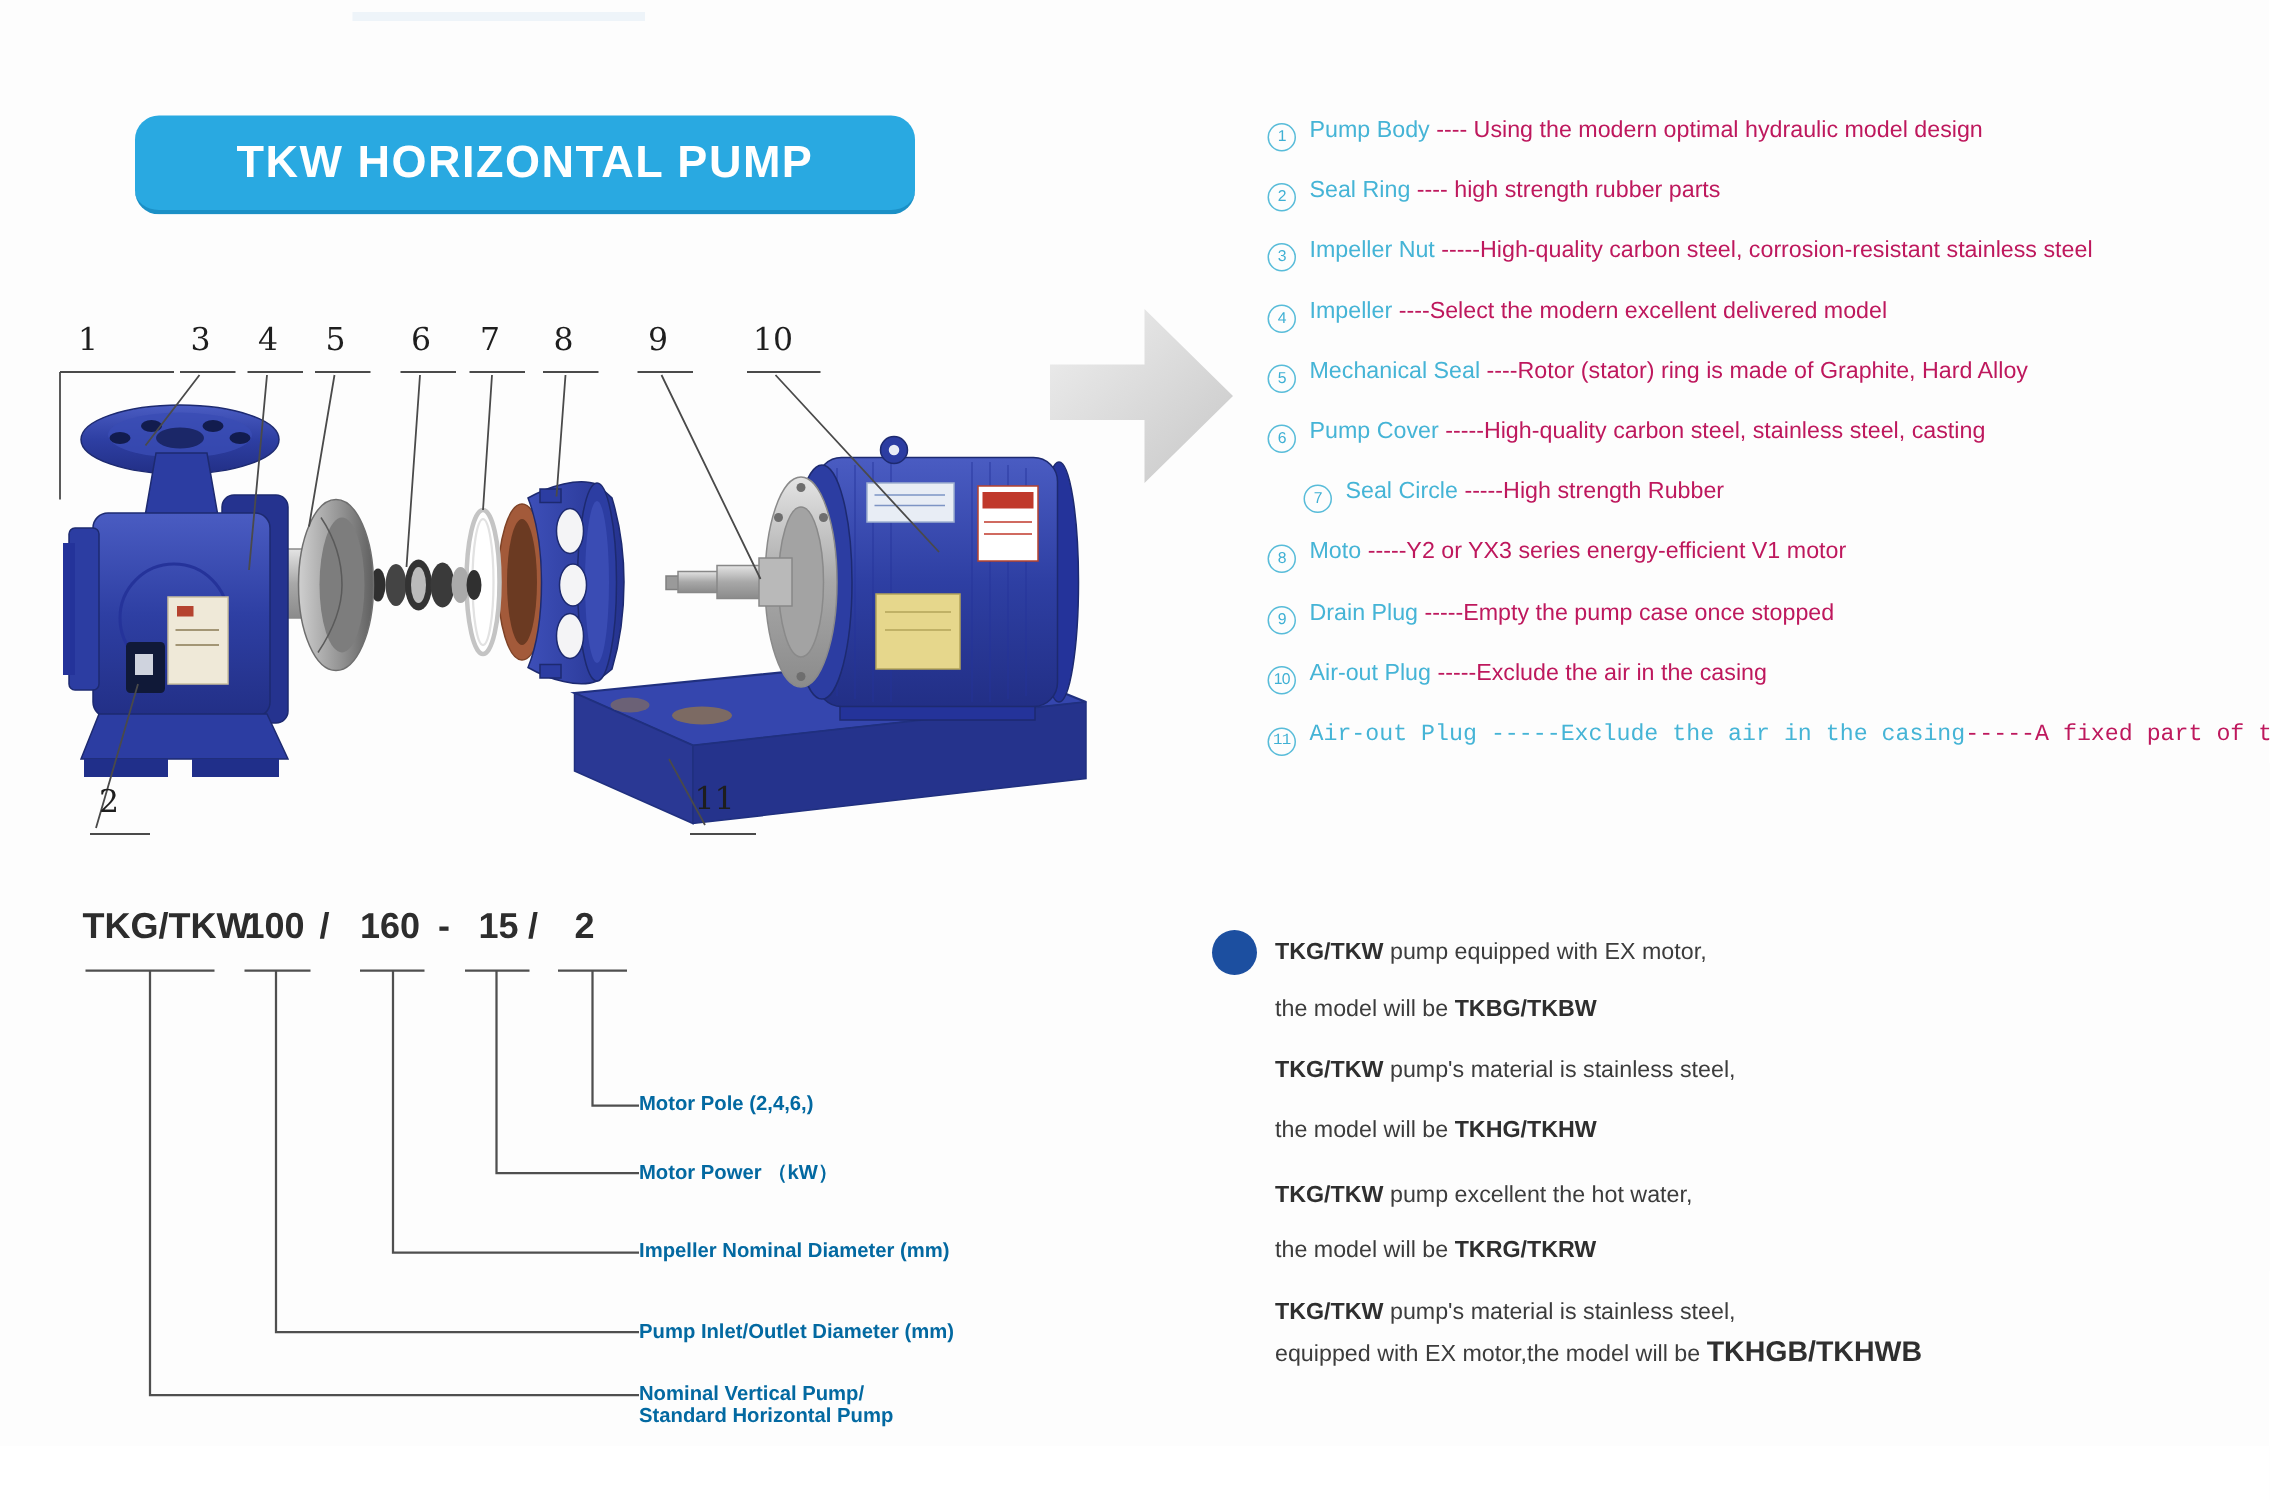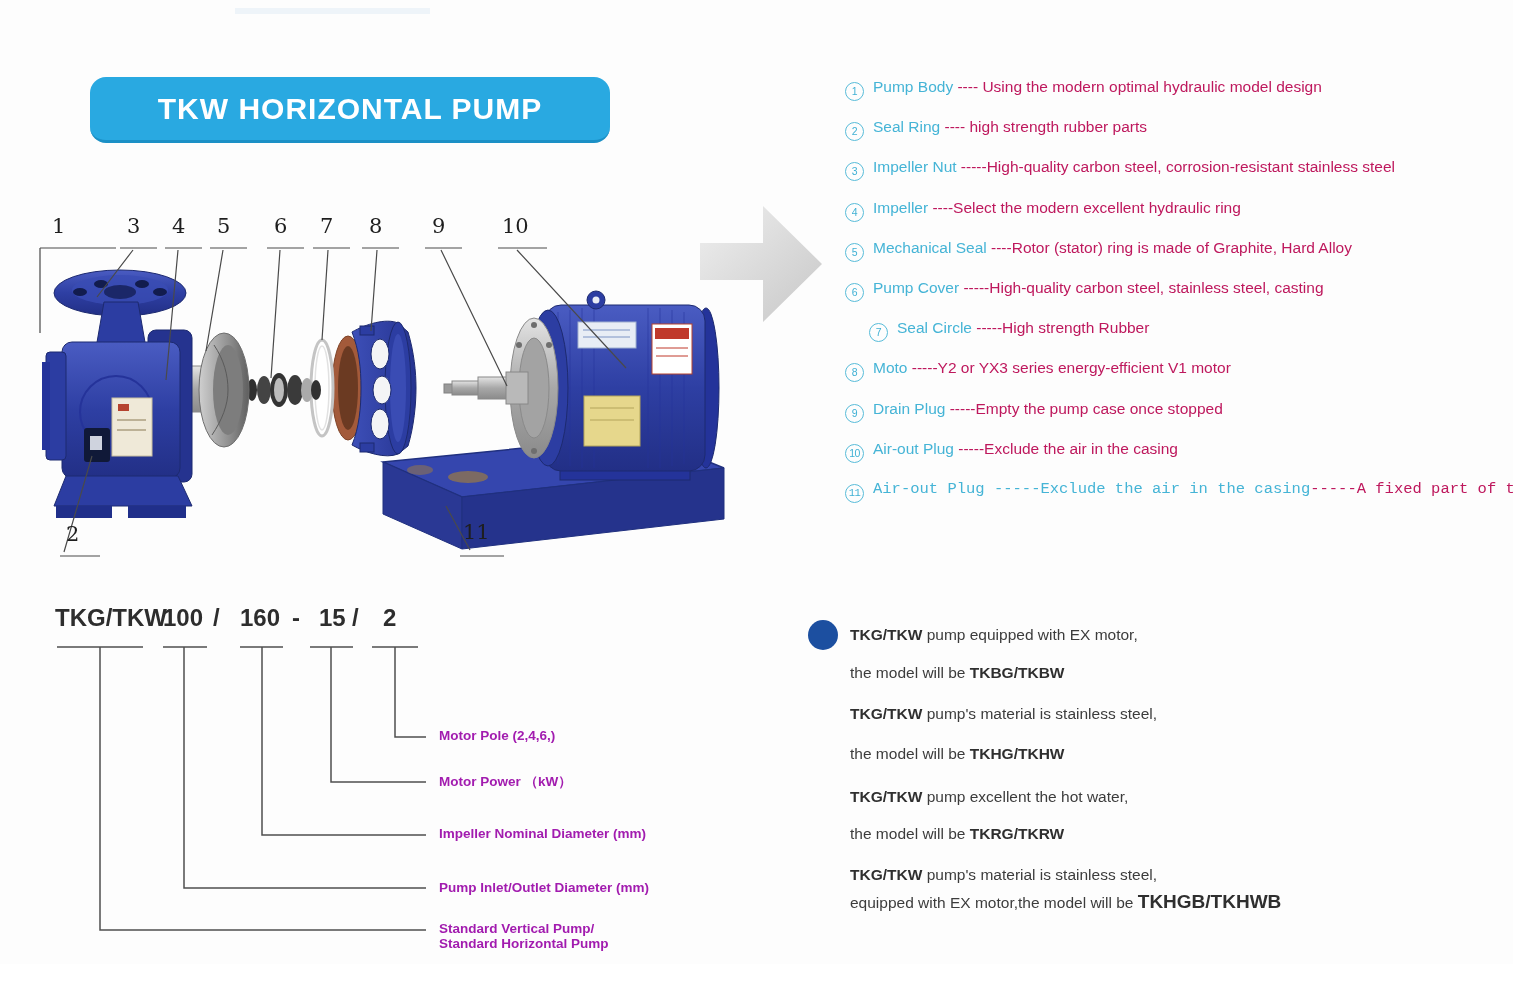--- a/index.html
+++ b/index.html
@@ -15,21 +15,21 @@
   .callout{position:absolute;font-family:"DejaVu Serif",serif;font-size:21px;color:#1e1e1e;line-height:1;}
   
   .part-row{position:absolute;left:845px;white-space:nowrap;font-size:15.5px;}
   .cnum{display:inline-block;width:17px;height:17px;line-height:16px;border:1px solid #58bcd9;border-radius:50%;
         text-align:center;font-size:10.5px;color:#3fb0d4;vertical-align:-3px;margin-right:9px;letter-spacing:-0.5px;}
   .pname,.pcyan{color:#45b4d6;}
   .pdesc{color:#be185d;}
   .pdesc2{display:block;margin-left:27px;margin-top:3px;color:#3c3c3c;}
   
   .mtoken{position:absolute;font-size:24px;font-weight:700;color:#2d2d2d;white-space:nowrap;}
-  .legend-label{position:absolute;left:439px;font-size:13.5px;font-weight:600;color:#a21caf;white-space:nowrap;}
+  .legend-label{position:absolute;left:426px;font-size:13.5px;font-weight:600;color:#0369a1;white-space:nowrap;}
   
   .bullet{position:absolute;left:808px;top:620px;width:30px;height:30px;border-radius:50%;background:#1c4fa0;}
   .vrow{position:absolute;left:850px;font-size:15.5px;color:#3c3c3c;white-space:nowrap;}
   .vrow b{font-weight:700;color:#2f2f2f;}
   .vrow.big b{font-size:19px;}
 </style>
 </head>
 <body>
 
 <div class="page">
@@ -220,21 +220,21 @@
       <span class="callout" style="left: 432px; top: 216px;">9</span>
       <span class="callout" style="left: 502px; top: 216px;">10</span>
       <span class="callout" style="left: 66px; top: 524px;">2</span>
       <span class="callout" style="left: 463px; top: 522px;">11</span>
     </div>
 
   <div>
       <div class="part-row" style="top: 78px;"><span class="cnum">1</span><span class="pname">Pump Body</span><span class="pdesc"> ---- Using the modern optimal hydraulic model design</span></div>
       <div class="part-row" style="top: 118.2px;"><span class="cnum">2</span><span class="pname">Seal Ring</span><span class="pdesc"> ---- high strength rubber parts</span></div>
       <div class="part-row" style="top: 158.4px;"><span class="cnum">3</span><span class="pname">Impeller Nut</span><span class="pdesc"> -----High-quality carbon steel, corrosion-resistant stainless steel</span></div>
-      <div class="part-row" style="top: 198.6px;"><span class="cnum">4</span><span class="pname">Impeller</span><span class="pdesc"> ----Select the modern excellent hydraulic ring</span></div>
+      <div class="part-row" style="top: 198.6px;"><span class="cnum">4</span><span class="pname">Impeller</span><span class="pdesc"> ----Select the modern excellent delivered model</span></div>
       <div class="part-row" style="top: 238.8px;"><span class="cnum">5</span><span class="pname">Mechanical Seal</span><span class="pdesc"> ----Rotor (stator) ring is made of Graphite, Hard Alloy</span></div>
       <div class="part-row" style="top: 279px;"><span class="cnum">6</span><span class="pname">Pump Cover</span><span class="pdesc"> -----High-quality carbon steel, stainless steel, casting</span></div>
       <div class="part-row" style="top: 319.2px; margin-left: 24px;"><span class="cnum">7</span><span class="pname">Seal Circle</span><span class="pdesc"> -----High strength Rubber</span></div>
       <div class="part-row" style="top: 359.4px;"><span class="cnum">8</span><span class="pname">Moto</span><span class="pdesc"> -----Y2 or YX3 series energy-efficient V1 motor</span></div>
       <div class="part-row" style="top: 399.6px;"><span class="cnum">9</span><span class="pname">Drain Plug</span><span class="pdesc"> -----Empty the pump case once stopped</span></div>
       <div class="part-row" style="top: 439.8px;"><span class="cnum">10</span><span class="pname">Air-out Plug</span><span class="pdesc"> -----Exclude the air in the casing</span></div>
       <div class="part-row" style="top: 480px; font-family: Liberation Mono, monospace;"><span class="cnum">11</span><span class="pname">Air-out Plug</span><span class="pcyan"> -----Exclude the air in the casing</span><span class="pdesc">-----A fixed part of the pump to</span></div>
     </div>
 
   <div>
@@ -245,21 +245,21 @@
     <span class="mtoken" style="left:292px;top:604px">-</span>
     <span class="mtoken" style="left:319px;top:604px">15</span>
     <span class="mtoken" style="left:352px;top:604px">/</span>
     <span class="mtoken" style="left:383px;top:604px">2</span>
 
     <div class="legend-label" style="top:728px">Motor Pole (2,4,6,)</div>
     <div class="legend-label" style="top:773px">Motor Power （kW）</div>
     <div class="legend-label" style="top:826px">Impeller Nominal Diameter (mm)</div>
     <div class="legend-label" style="top:880px">Pump Inlet/Outlet Diameter (mm)</div>
     <div class="legend-label" style="top:921px">
-      <div>Standard Vertical Pump/</div>
+      <div>Nominal Vertical Pump/</div>
       <div>Standard  Horizontal Pump</div>
     </div>
   </div>
 
   <div>
     <span class="bullet"></span>
     <div>
         <div class="vrow" style="top: 626px;"><span></span><b>TKG/TKW</b><span> pump equipped with EX motor,</span></div>
         <div class="vrow" style="top: 664px;"><span>the model will be </span><b>TKBG/TKBW</b><span></span></div>
         <div class="vrow" style="top: 705px;"><span></span><b>TKG/TKW</b><span> pump's material is stainless steel,</span></div>

